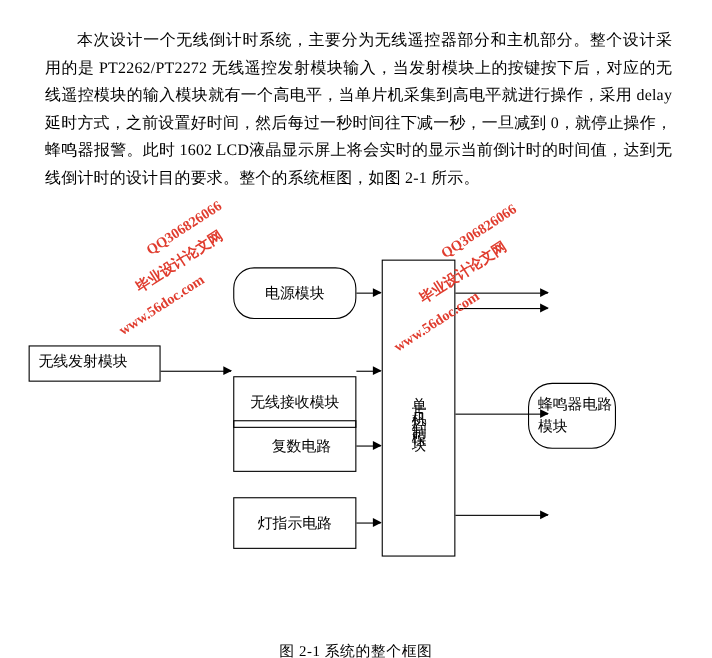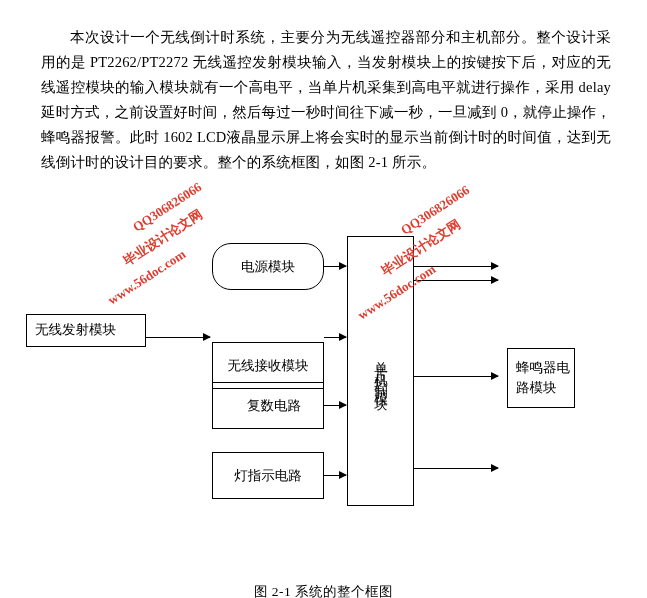--- a/index.html
+++ b/index.html
@@ -68,21 +68,21 @@
     line-height: 26px;
   }
   
   #box-wireless-send { left: 26px;  top: 89px;  width: 120px; height: 33px; font-family: Liberation Mono, monospace; }
   #box-power        { left: 212px; top: 18px;  width: 112px; height: 47px; border-radius: 19px; }
   #box-wireless-rcv { left: 212px; top: 89px;  width: 112px; height: 47px; margin-top: 28px; }
   #box-complex      { left: 212px; top: 157px; width: 112px; height: 47px; padding-left: 12px; }
   #box-osc          { left: 212px; top: 227px; width: 112px; height: 47px; }
   #box-mcu          { left: 347px; top: 11px;  width: 67px;  height: 270px; }
   #box-lcd          { left: 500px; top: 18px;  width: 80px;  height: 60px; }
-  #box-buzzer       { left: 507px; top: 123px; width: 68px;  height: 60px; }
+  #box-buzzer       { left: 480px; top: 123px; width: 80px;  height: 60px; border-radius: 22px; }
   #box-led          { left: 500px; top: 215px; width: 80px;  height: 60px; }
 
   #box-lcd .inner, #box-buzzer .inner, #box-led .inner {
     width: 100%;
     padding-left: 8px;
     box-sizing: border-box;
     text-align: left;
   }
   
   .arrow {

